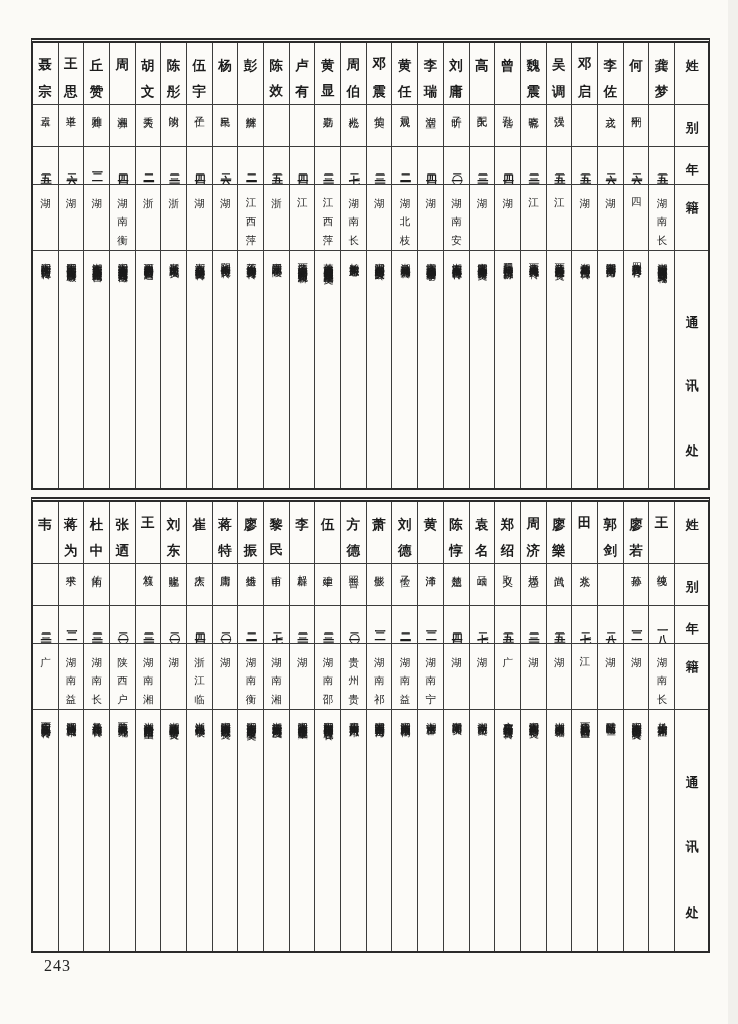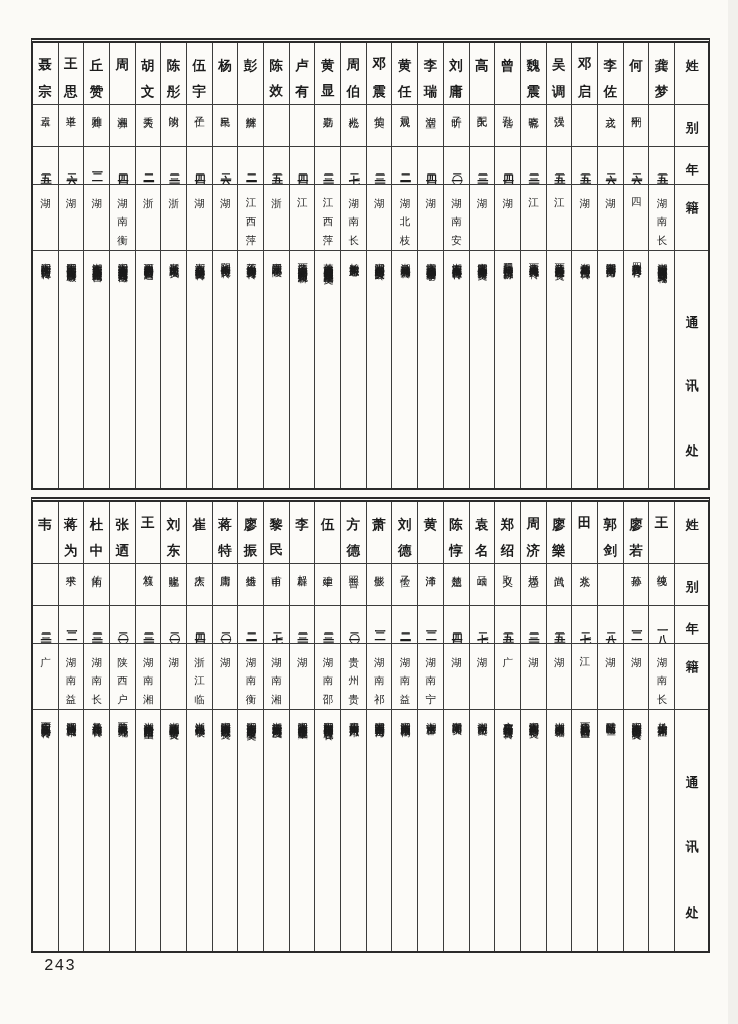--- a/index.html
+++ b/index.html
@@ -76,21 +76,21 @@
     text-align-last:justify;
   }
   .hcell-addr{align-items:center;}
   .hcell-addr .vtext{
     height:55%;margin:auto 0;padding:0;
     text-align-last:justify;
   }
   .pagenum{
     position:absolute;
     left:44px;top:957px;
-    font-family:Liberation Mono, monospace;
+    font-family:Liberation Serif, serif;
     font-size:16px;color:#222;
     letter-spacing:1px;
   }
 </style>
 </head>
 <body>
 
 <div class="page">
   <div class="scan-edge"></div>
 

